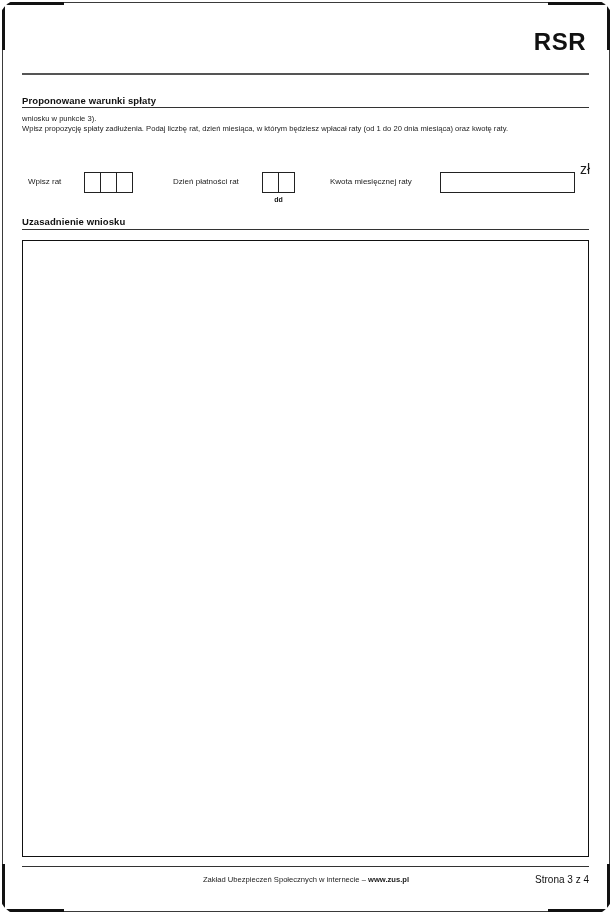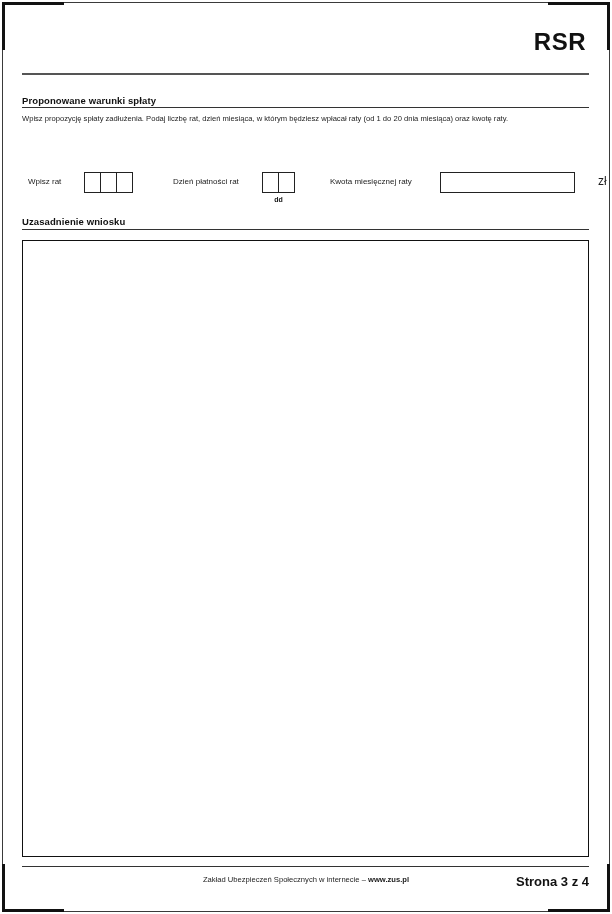--- a/index.html
+++ b/index.html
@@ -1,19 +1,19 @@
 <!DOCTYPE html>
 <html><head>
 <meta charset="utf-8">
 <style>
   * { margin:0; padding:0; box-sizing:border-box; }
   html,body { background:#fff; }
   body { font-family:"Liberation Sans", sans-serif; color:#1a1a1a; }
   .page {
-    position:relative; width:612px; height:914px; background:#fff; overflow:hidden;
+    position:relative; width:612px; height:914px; background:#fff; overflow:hidden;border-radius:19px;
   }
   .page-border {
     position:absolute; inset:2px; border:1px solid #3a3a3a; pointer-events:none;
   }
   .corner { position:absolute; width:62px; height:48px; border:0 solid #111; }
   .corner.tl { top:2px;  left:2px;  border-top-width:3px;    border-left-width:3px; }
   .corner.tr { top:2px;  right:2px; border-top-width:3px;    border-right-width:3px; }
   .corner.bl { bottom:2px; left:2px;  border-bottom-width:3px; border-left-width:3px; }
   .corner.br { bottom:2px; right:2px; border-bottom-width:3px; border-right-width:3px; }
 
@@ -49,56 +49,57 @@
   .cellbox .cell { flex:1; border-left:1px solid #222; cursor:text; }
   .cellbox .cell:first-child { border-left:none; }
   .plainbox {
     position:absolute; top:172px; height:21px; border:1px solid #222; background:#fff;
     cursor:text;
   }
   .dd-hint {
     position:absolute; top:196px; left:262px; width:33px; text-align:center;
     font-size:7px; font-weight:bold; color:#111;
   }
-  .suffix { position:absolute; top:174px; font-size:12px; color:#1c1c1c;margin-left:18px; }
+  .suffix { position:absolute; top:161px; font-size:14px; color:#1c1c1c; }
 
   .big-box {
     position:absolute; left:22px; top:240px; width:567px; height:617px;
     border:1.5px solid #111; background:#fff; cursor:text;
   }
 
   .footer-rule { top:866px; }
   .footer-center {
     position:absolute; left:0; top:875px; width:612px; text-align:center;
     font-size:7.6px; color:#1c1c1c;
   }
   .footer-center b { font-weight:bold; }
   .page-num {
     position:absolute; top:874px; right:23px;
-    font-size:13px; font-weight:bold; color:#111;
+    font-size:10px; font-weight:normal; color:#111;
   }
 </style>
 </head>
 <body>
 
 <div class="page">
 
   <div class="page-border"></div>
   <div class="corner tl"></div>
   <div class="corner tr"></div>
   <div class="corner bl"></div>
   <div class="corner br"></div>
 
   <div class="form-code">RSR</div>
   <div class="rule top-rule"></div>
 
   <div class="section-title sec1-title">Proponowane warunki spłaty</div>
   <div class="rule thin sec1-underline"></div>
 
   <div class="instructions">
+    <div>wniosku w punkcie 3).</div>
     <div>Wpisz propozycję spłaty zadłużenia. Podaj liczbę rat, dzień miesiąca, w którym będziesz wpłacał raty (od 1 do 20 dnia miesiąca) oraz kwotę raty.</div>
   </div>
 
   <div class="field-label" style="left:28px">Wpisz rat</div>
   <div class="cellbox" style="left:84px;width:49px">
     <span class="cell"></span>
     <span class="cell"></span>
     <span class="cell"></span>
   </div>
 

